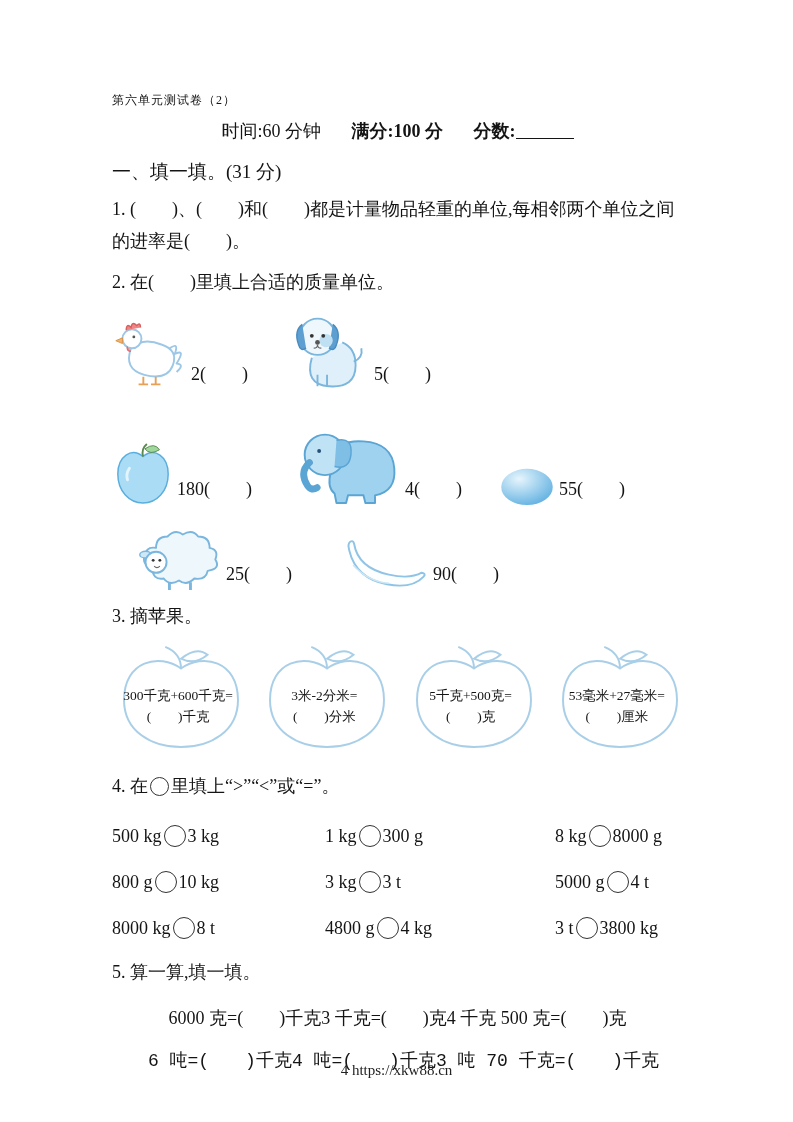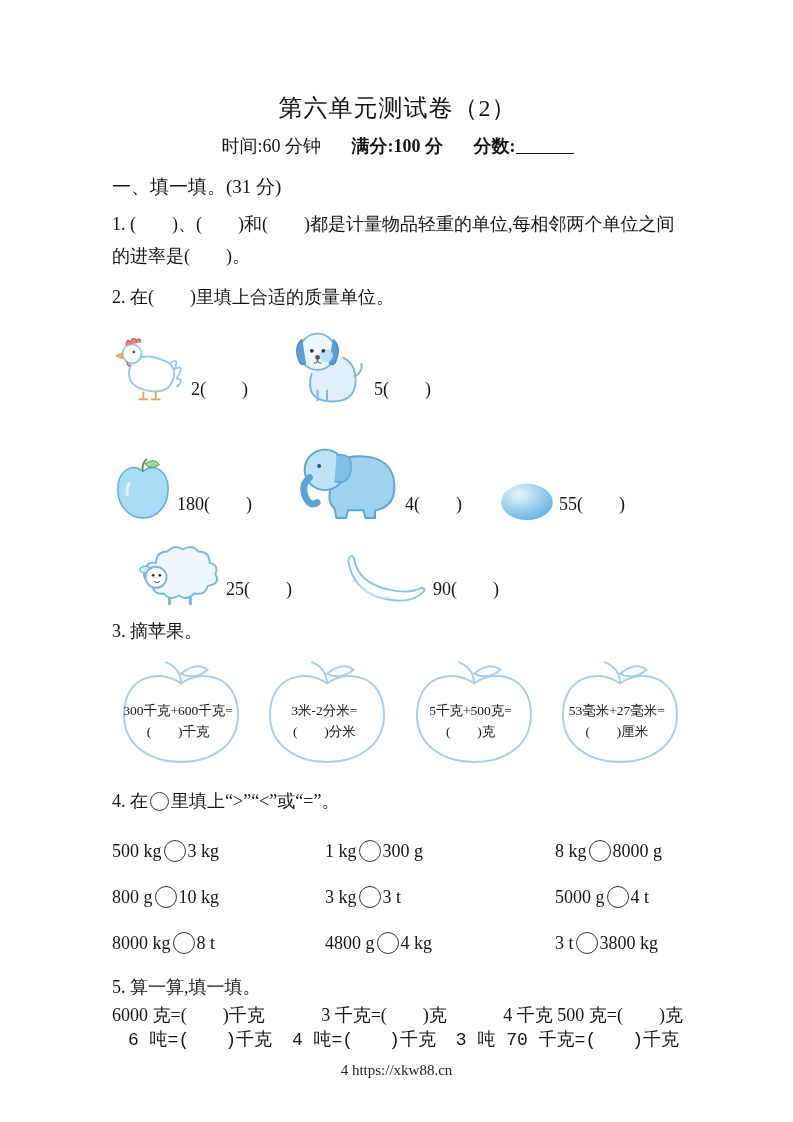--- a/index.html
+++ b/index.html
@@ -5,21 +5,21 @@
   * { margin:0; padding:0; box-sizing:border-box; }
   html,body { width:793px; height:1122px; }
   body {
     background:#ffffff;
     font-family:"Liberation Serif","DejaVu Serif",serif;
     color:#141414;
     overflow:hidden;
   }
   .page { position:relative; width:793px; height:1122px; padding:92px 110px 0 112px; font-size:18px; }
 
-  .title { text-align:center; font-size:24px; letter-spacing:1px; }
+  .title { font-size:12px; letter-spacing:1px; }
   .meta { text-align:center; margin-top:10px; font-size:18px; }
   .meta-gap { margin-left:26px;font-weight:bold; }
   .score-blank { display:inline-block; width:58px; border-bottom:1.4px solid #141414; height:18px; vertical-align:-2px; }
 
   .sec-heading { margin-top:16px; font-size:19px; }
   .para { margin-top:8px; line-height:1.8; }
 
   
   .animal-row { display:flex; align-items:flex-end; }
   .row1 { margin-top:14px; }
@@ -42,21 +42,21 @@
   .apple-text { position:absolute; left:8px; right:8px; top:44px; text-align:center; font-size:13.5px; line-height:1.6; }
 
   
   .q-heading { margin-top:18px; line-height:1.7; }
   .cmp-circle { display:inline-block; width:22px; height:22px; border:1.4px solid #333; border-radius:50%; vertical-align:-5px; margin:0 2px; background:#fff; }
   .cmp-circle.small { width:19px; height:19px; vertical-align:-4px; }
   .cmp-grid { display:grid; grid-template-columns:213px 230px auto; margin-top:24px; }
   .cmp-item { white-space:nowrap; }
 
   
-  .conv-row { display:flex; justify-content:space-between; white-space:nowrap; }
+  .conv-row { display:flex; justify-content:center; margin-top:18px; white-space:nowrap; }
   .conv-row-2 { padding-left:16px; padding-right:4px;font-family:Liberation Mono, monospace; }
 
   .footer { position:absolute; left:0; top:1062px; width:100%; text-align:center; font-size:15px; color:#222; }
 </style>
 </head>
 <body>
 
 <div class="page">
 
   <div class="title">第六单元测试卷（2）</div>

